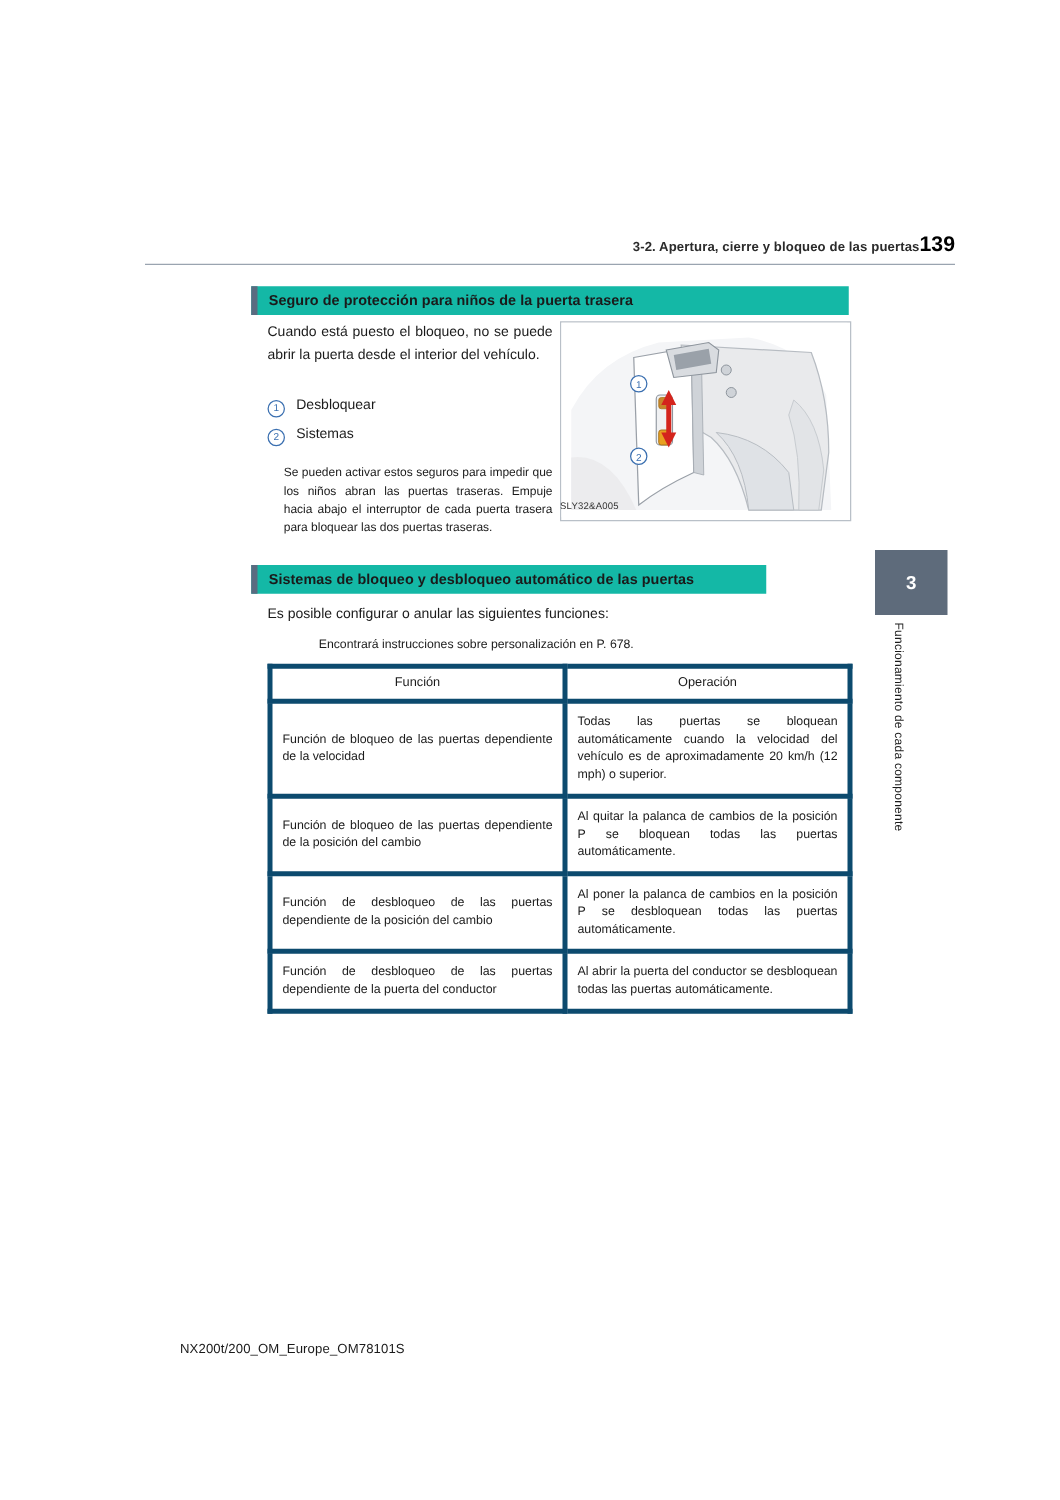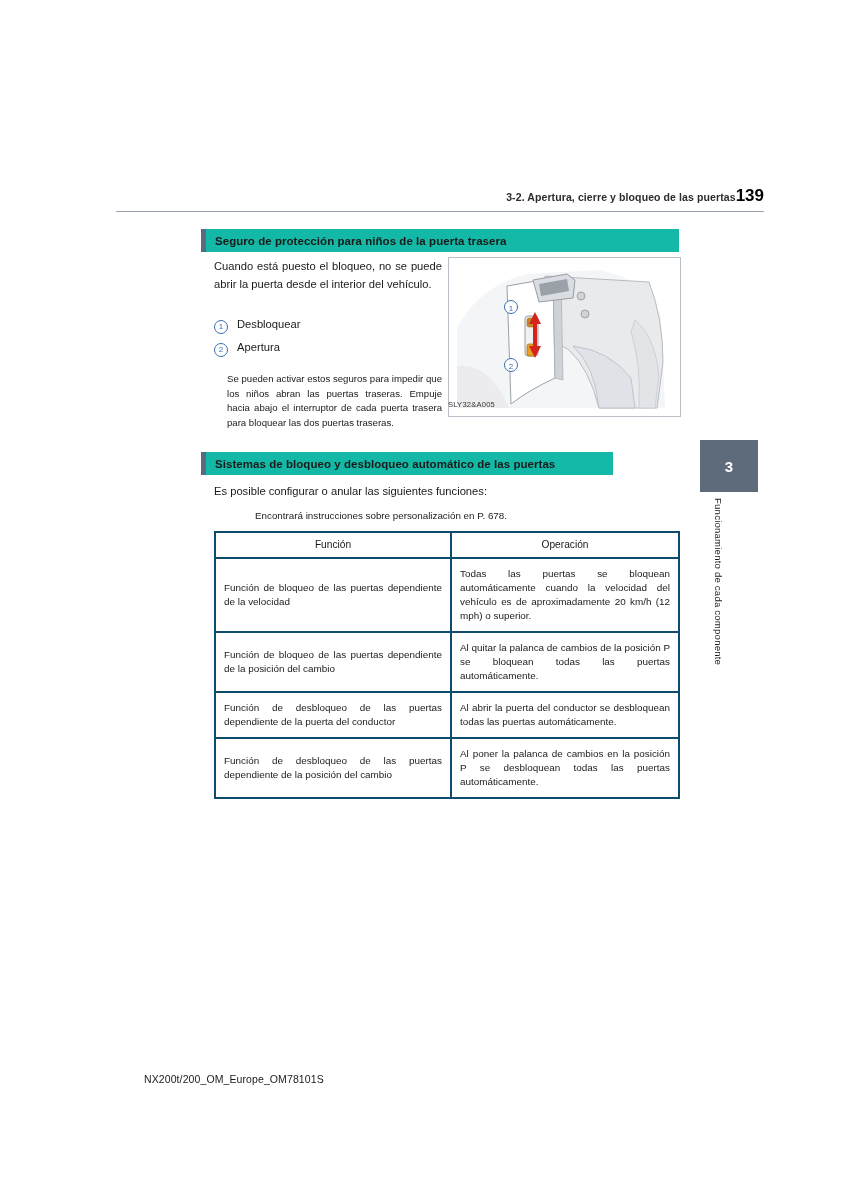--- a/index.html
+++ b/index.html
@@ -166,21 +166,21 @@
   
   .tbl {
     position: absolute;
     left: 198px;
     top: 531px;
     width: 464px;
     border-collapse: collapse;
     table-layout: fixed;
   }
   .tbl td, .tbl th {
-    border: 2px solid #0c4a6e;
+    border: 4px solid #0c4a6e;
     vertical-align: middle;
     padding: 8px 8px;
     font-size: 9.9px;
     line-height: 14px;
     color: #1a1a1a;
     text-align: justify;
   }
   .tbl th {
     text-align: center;
     font-weight: normal;
@@ -248,21 +248,21 @@
 
   <div class="para" id="intro-para">Cuando está puesto el bloqueo, no se puede abrir la puerta desde el interior del vehículo.</div>
 
   <div class="numbered-list">
     <div class="num-item">
       <span class="circle-num">1</span>
       <span>Desbloquear</span>
     </div>
     <div class="num-item">
       <span class="circle-num">2</span>
-      <span>Apertura</span>
+      <span>Sistemas</span>
     </div>
   </div>
 
   <div id="small-note">Se pueden activar estos seguros para impedir que los niños abran las puertas traseras. Empuje hacia abajo el interruptor de cada puerta trasera para bloquear las dos puertas traseras.</div>
 
   <div class="figure">
     <svg width="229" height="156" viewBox="0 0 229 156">
       <rect x="0" y="0" width="229" height="156" fill="#ffffff"></rect>
 
       <path d="M8 150 L8 70 Q30 28 78 16 L150 12 Q196 20 212 58 L216 150 Z" fill="#f4f5f7" stroke="none"></path>
@@ -326,27 +326,27 @@
     <tbody>
       <tr>
         <td class="cell-left">Función de bloqueo de las puertas dependiente de la velocidad</td>
         <td>Todas las puertas se bloquean automáticamente cuando la velocidad del vehículo es de aproximadamente 20 km/h (12 mph) o superior.</td>
       </tr>
       <tr>
         <td class="cell-left">Función de bloqueo de las puertas dependiente de la posición del cambio</td>
         <td>Al quitar la palanca de cambios de la posición P se bloquean todas las puertas automáticamente.</td>
       </tr>
       <tr>
+        <td class="cell-left">Función de desbloqueo de las puertas dependiente de la posición del cambio</td>
+        <td>Al poner la palanca de cambios en la posición P se desbloquean todas las puertas automáticamente.</td>
+      </tr>
+      <tr>
         <td class="cell-left">Función de desbloqueo de las puertas dependiente de la puerta del conductor</td>
         <td>Al abrir la puerta del conductor se desbloquean todas las puertas automáticamente.</td>
       </tr>
-      <tr>
-        <td class="cell-left">Función de desbloqueo de las puertas dependiente de la posición del cambio</td>
-        <td>Al poner la palanca de cambios en la posición P se desbloquean todas las puertas automáticamente.</td>
-      </tr>
     </tbody>
   </table>
 
   <div class="side-tab">3</div>
   <div class="side-label">Funcionamiento de cada componente</div>
 
   <div class="footer">NX200t/200_OM_Europe_OM78101S</div>
 
 </div>
 

